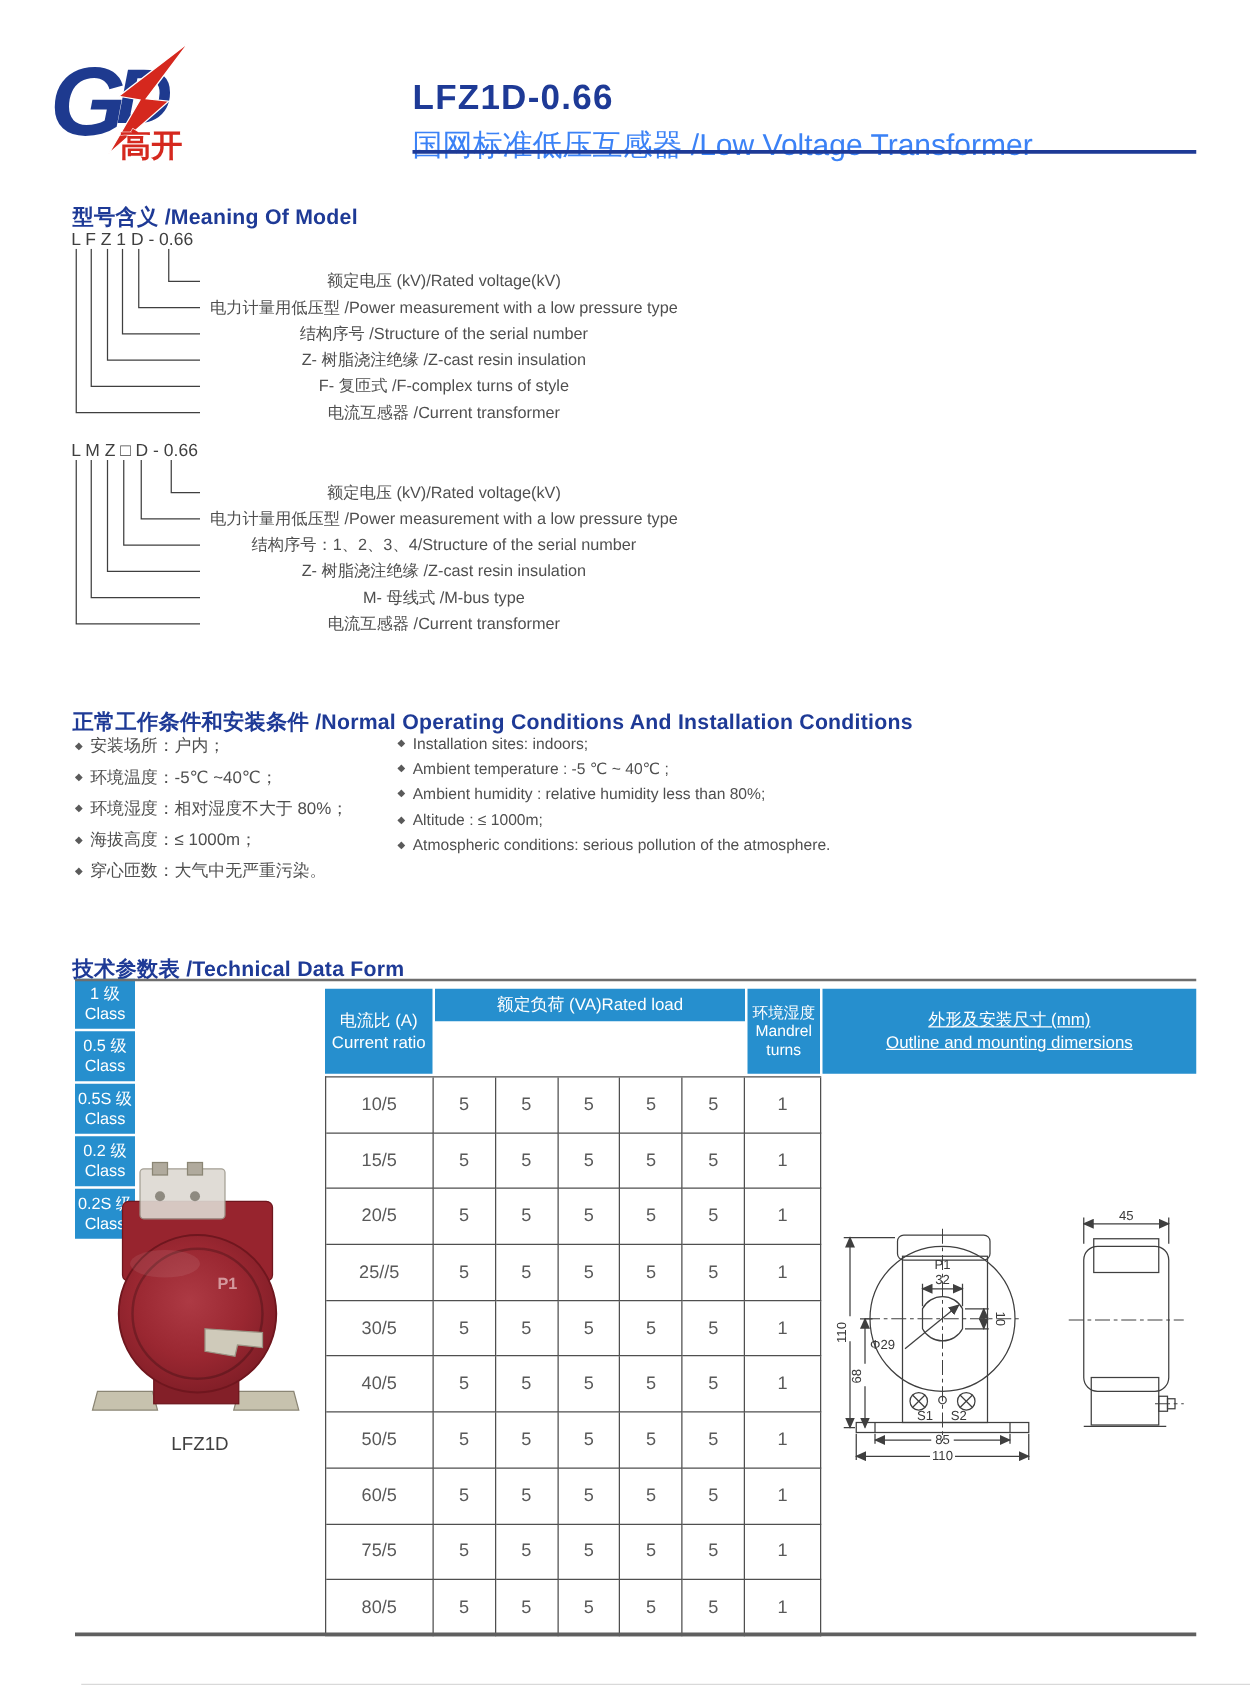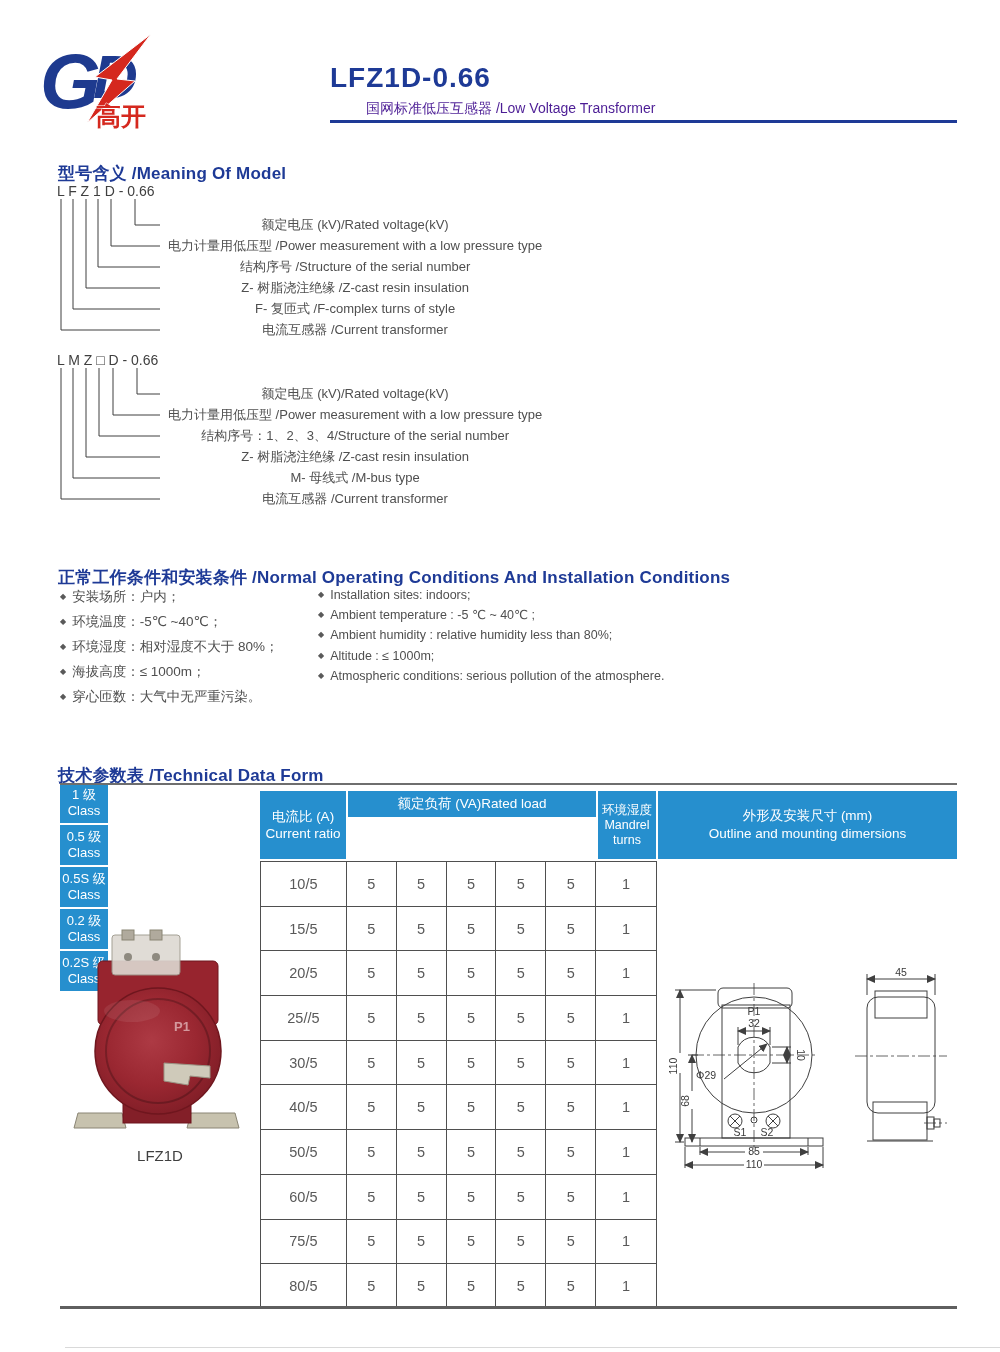--- a/index.html
+++ b/index.html
@@ -4,21 +4,21 @@
 <style>
   * { margin:0; padding:0; box-sizing:border-box; }
   html,body { background:#fff; }
   body { font-family:"Liberation Sans","DejaVu Sans",sans-serif; color:#4d4d4d; }
   .page { position:relative; width:1000px; height:1352px; background:#fff; overflow:hidden; margin:0 auto; }
 
   
   .logo { position:absolute; left:38px; top:30px; width:130px; height:100px; }
   .title-block { position:absolute; left:330px; top:62px; width:627px; }
   .model-title { font-size:28px; font-weight:bold; color:#1e3a96; letter-spacing:1px; }
-  .subtitle { font-size:14px; color:#4c1d95; margin-top:6px;margin-left:36px; }
+  .subtitle { font-size:24px; color:#3b82f6; margin-top:6px; }
   .title-rule { position:absolute; left:330px; top:120px; width:627px; height:3px; background:#1e3a96; }
 
   
   .sec-heading { position:absolute; left:58px; font-size:17px; font-weight:600; color:#1e3a96; letter-spacing:0.2px;margin-top:14px; }
   #h-meaning { top:148px; }
   #h-conditions { top:552px; }
   #h-technical { top:750px; }
 
   
   .model-diagram { position:absolute; left:57px; width:660px; height:165px; }
@@ -40,21 +40,21 @@
   
   .tech-area { position:absolute; left:60px; top:783px; width:897px; height:540px; }
   .t-topline { position:absolute; left:0; top:0; width:897px; height:2px; background:#6e6e6e; }
   .t-bottomline { position:absolute; left:0; top:523px; width:897px; height:3px; background:#5f5f5f; }
   .hcell { position:absolute; background:#268fce; color:#fff; display:flex; flex-direction:column; align-items:center; justify-content:center; text-align:center; }
   #hc-ratio   { left:200px; top:8px; width:86px;  height:68px; font-size:13.5px; line-height:17px; }
   #hc-load    { left:288px; top:8px; width:248px; height:26px; font-size:13.5px; }
   #hc-classes { left:288px; top:36px; width:248px; height:56px; background:none; display:flex; flex-direction:column; gap:2px; padding:0; }
   #hc-classes .hcell { position:static; width:48px; height:40px; font-size:13px; line-height:16px; flex:none; }
   #hc-turns   { left:538px; top:8px; width:58px;  height:68px; font-size:12.5px; line-height:15px; }
-  #hc-outline { left:598px; top:8px; width:299px; height:68px; font-size:13.5px; line-height:18px; }
+  #hc-outline { left:598px; top:8px; width:299px; height:68px; font-size:13.5px; line-height:18px;text-decoration:underline; }
 
   .tgrid { position:absolute; left:200px; top:78px; width:397px; border-top:1px solid #4f4f4f; border-left:1px solid #4f4f4f; }
   .trow { display:flex; }
   .tcell { border-right:1px solid #4f4f4f; border-bottom:1px solid #4f4f4f; height:44.7px;
            display:flex; align-items:center; justify-content:center; font-size:14.5px; color:#595959; }
   .tcell.ratio { width:86px; }
   .tcell.load  { width:50px; }
   .tcell.turns { width:61px; }
 
   .photo-svg { position:absolute; left:10px; top:132px; }

